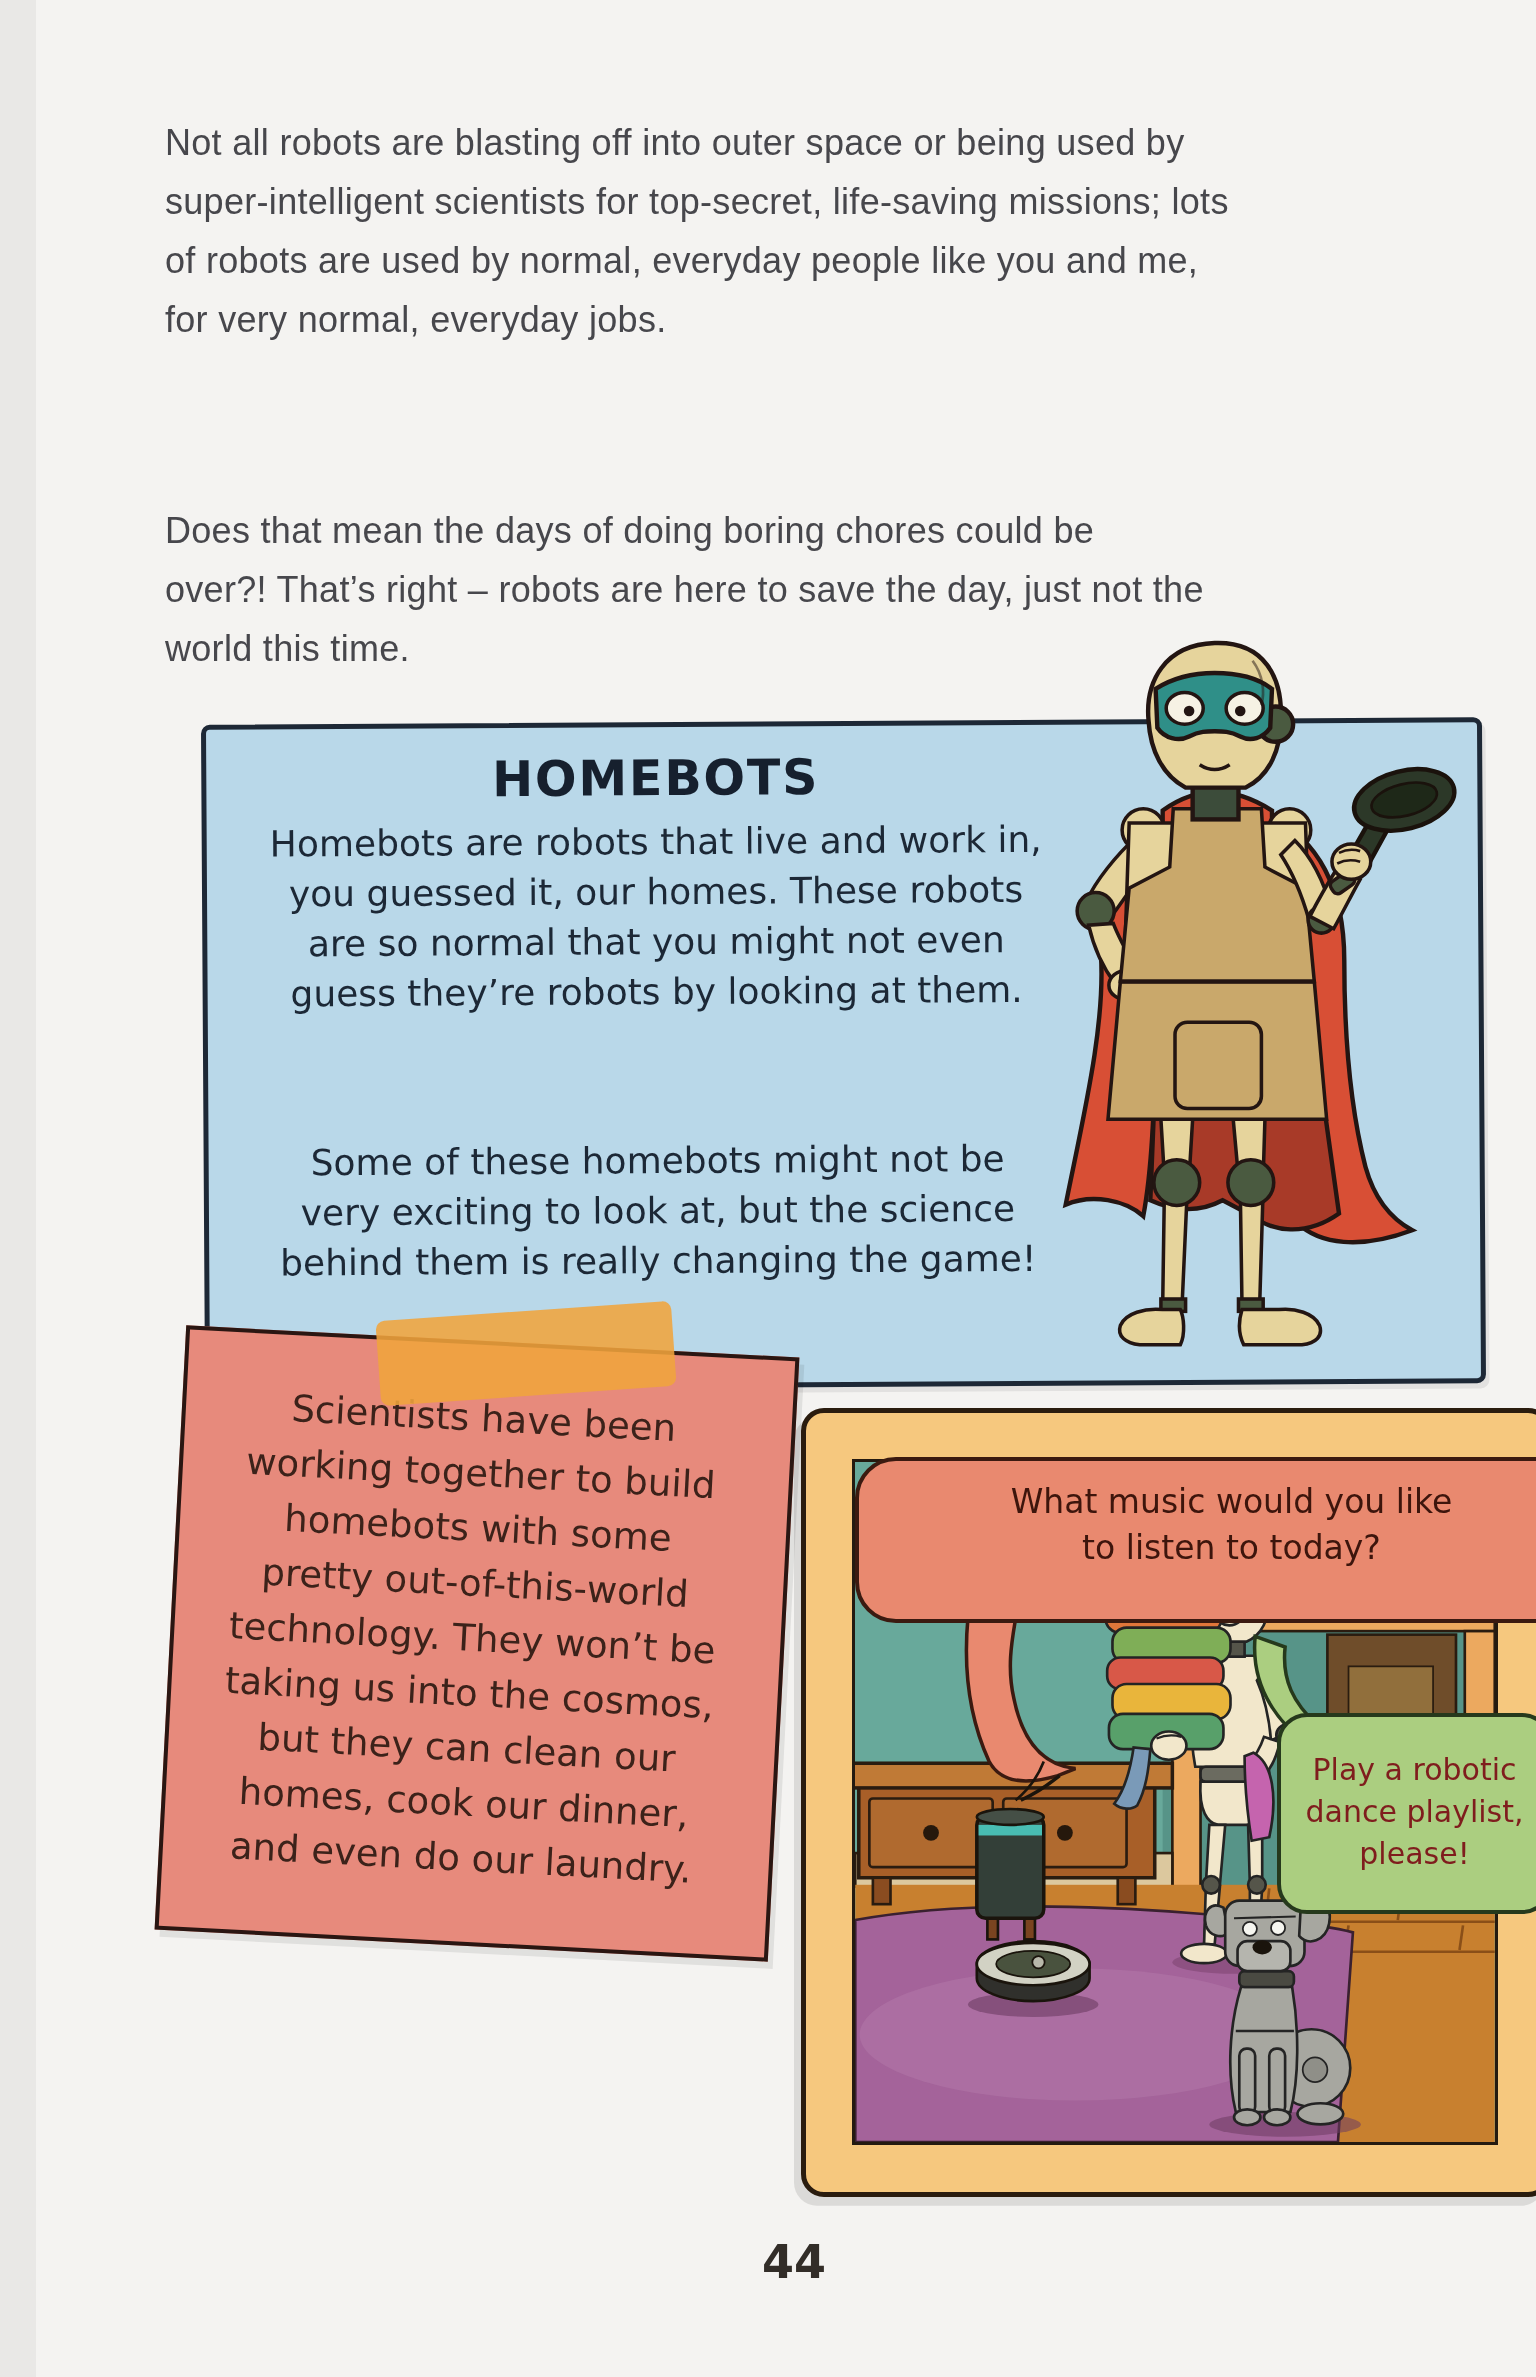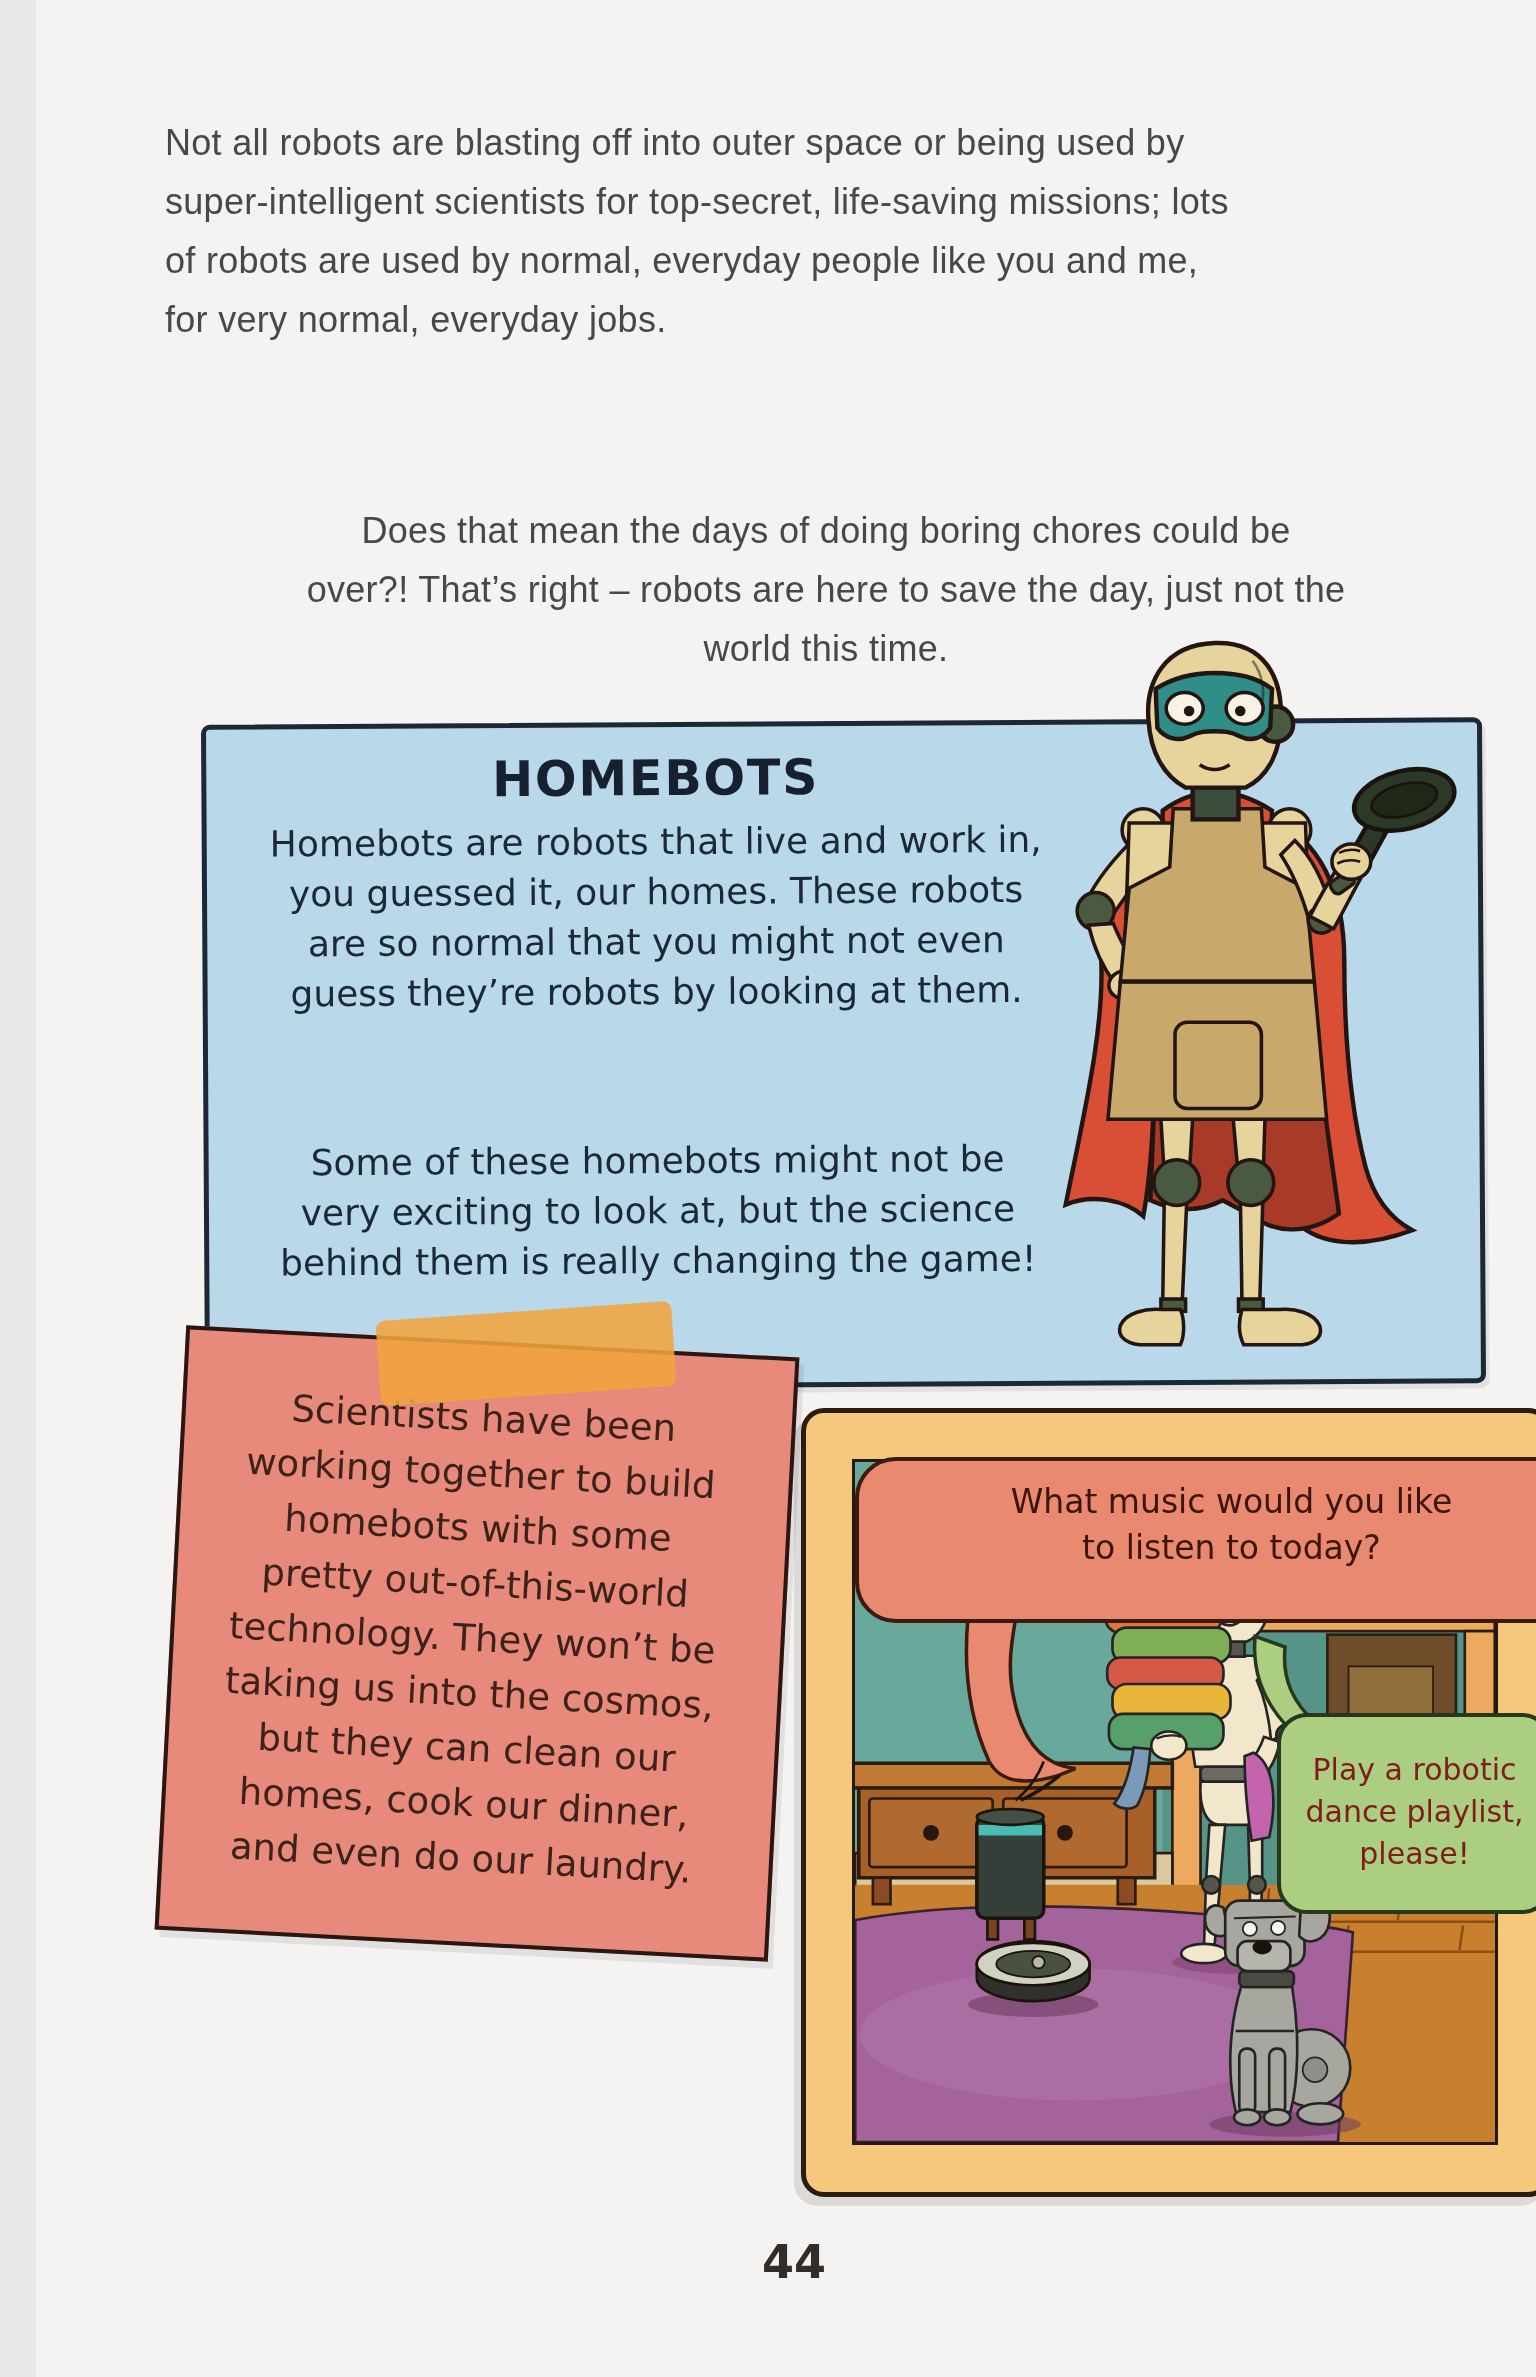--- a/index.html
+++ b/index.html
@@ -4,21 +4,21 @@
 <style>
   html,body{margin:0;padding:0;}
   body{background:#e9e8e6;font-family:"Liberation Sans",sans-serif;}
   #page{position:relative;width:1537px;height:2377px;background:#f4f3f1;overflow:hidden;margin-left:36px;}
   .ml{white-space:pre-line;}
 
   
   .intro{position:absolute;left:129px;width:1322px;color:#47474c;
          font-size:36px;line-height:59px;letter-spacing:0.3px;}
   #intro1{top:113px;}
-  #intro2{top:501px;text-align:center;}
+  #intro2{top:501px;}
 
   
   #homebots-box{position:absolute;left:167px;top:721px;width:1271px;height:656px;
      background:#b9d8e9;border:5.3px solid #1d2836;border-radius:8.8px;
      transform:rotate(-.35deg);box-shadow:3.5px 5.3px 0 rgba(0,0,0,.07);}
   #homebots-title{position:absolute;left:26.4px;top:23px;width:846px;text-align:center;
      font-family:"DejaVu Sans",sans-serif;font-weight:bold;font-size:49px;
      letter-spacing:1.8px;color:#16202e;}
   .boxpara{position:absolute;left:35px;width:828px;text-align:center;
      font-family:"DejaVu Sans",sans-serif;font-size:36px;line-height:50px;color:#1c2836;}

